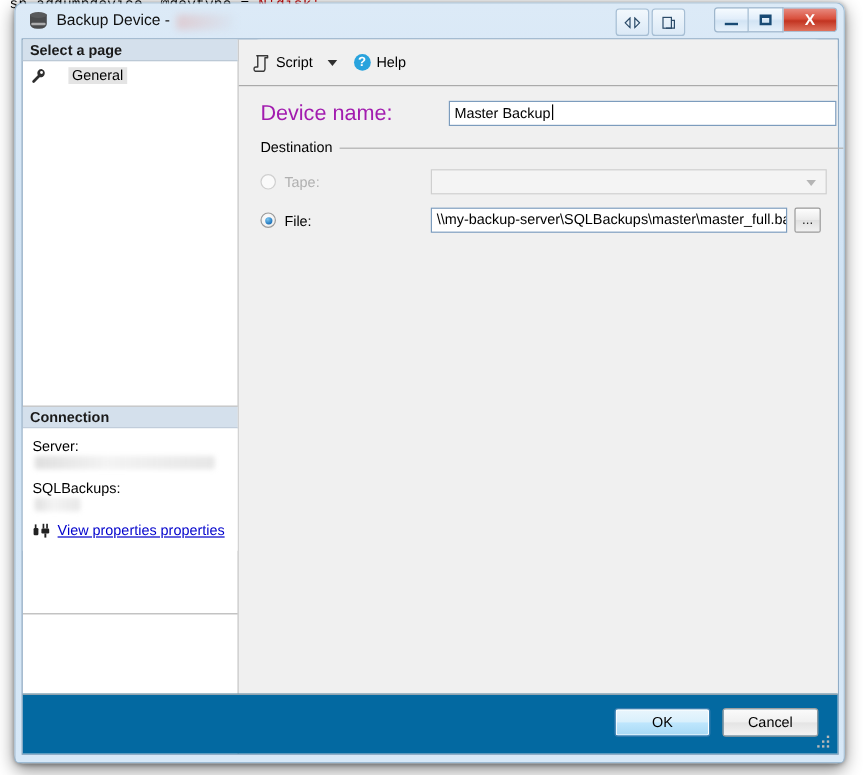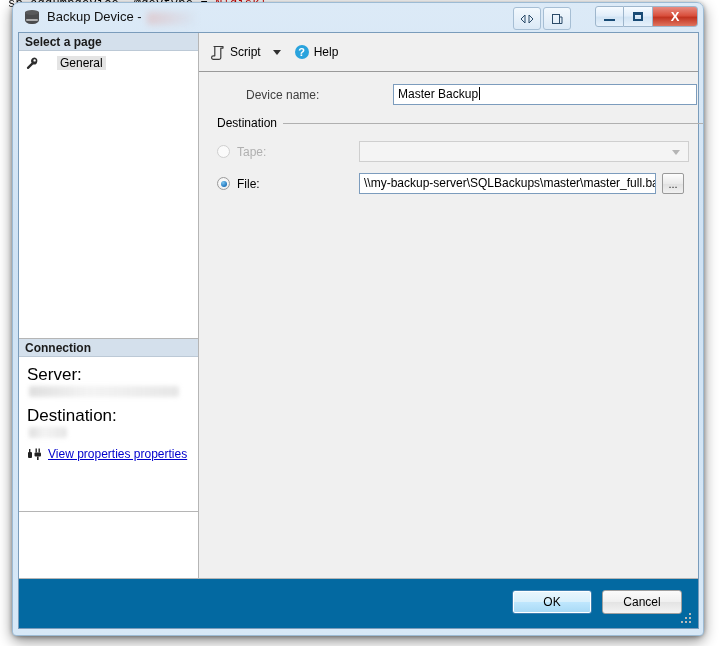--- a/index.html
+++ b/index.html
@@ -227,21 +227,21 @@
   }
   .sec-progress {
     position: absolute;
     left: 0;
     top: 478px;
     width: 179px;
     border-top: 1px solid #b5b5b5;
   }
   .sec-body { padding: 8px 0 0 8px; background:#fff; }
   .field-label {
-    font-size: 17px;
+    font-size: 12px;
     color: #000;
     margin-bottom: 1px;
   }
   .field-redacted {
     height: 11px;
     margin: 0 0 9px 2px;
     background: linear-gradient(90deg, rgba(150,150,150,.30), rgba(190,190,190,.18) 40%, rgba(160,160,160,.26));
     filter: blur(2.2px);
     border-radius: 2px;
   }
@@ -336,21 +336,21 @@
   }
 
   .row-devname {
     position: absolute;
     left: 18px;
     top: 12px;
     width: 480px;
     display: flex;
     align-items: center;
   }
-  .lbl-devname { width: 160px; font-size: 12px; color:#404040;margin-left:29px; }
+  .lbl-devname { width: 160px; font-size: 18px; color:#a21caf; }
 
   .txtbox {
     border: 1px solid #7c9cbd;
     background: #ffffff;
     height: 21px;
     box-sizing: border-box;
     font-size: 12px;
     color: #000;
     padding: 2px 3px 0 4px;
     font-family: "Liberation Sans", sans-serif;
@@ -566,21 +566,21 @@
             </span>
             <span class="lbl">General</span>
           </div>
         </div>
 
         <div class="sec-connection">
           <div class="pane-header">Connection</div>
           <div class="sec-body">
             <div class="field-label">Server:</div>
             <div class="field-redacted long"></div>
-            <div class="field-label">Destination:</div>
+            <div class="field-label">SQLBackups:</div>
             <div class="field-redacted short"></div>
             <div class="conn-link-row">
               <span class="plug-icon">
                 <svg width="16" height="14" viewBox="0 0 16 14">
                   <rect x="1" y="5" width="4" height="6" rx="1" fill="#222"></rect>
                   <rect x="2" y="2" width="1.4" height="3" fill="#222"></rect>
                   <rect x="8.5" y="1.5" width="1.4" height="4" fill="#222"></rect>
                   <rect x="11.5" y="1.5" width="1.4" height="4" fill="#222"></rect>
                   <rect x="7.5" y="5.5" width="6.5" height="4" rx="1" fill="#222"></rect>
                   <rect x="10" y="9.5" width="1.6" height="3.5" fill="#222"></rect>

